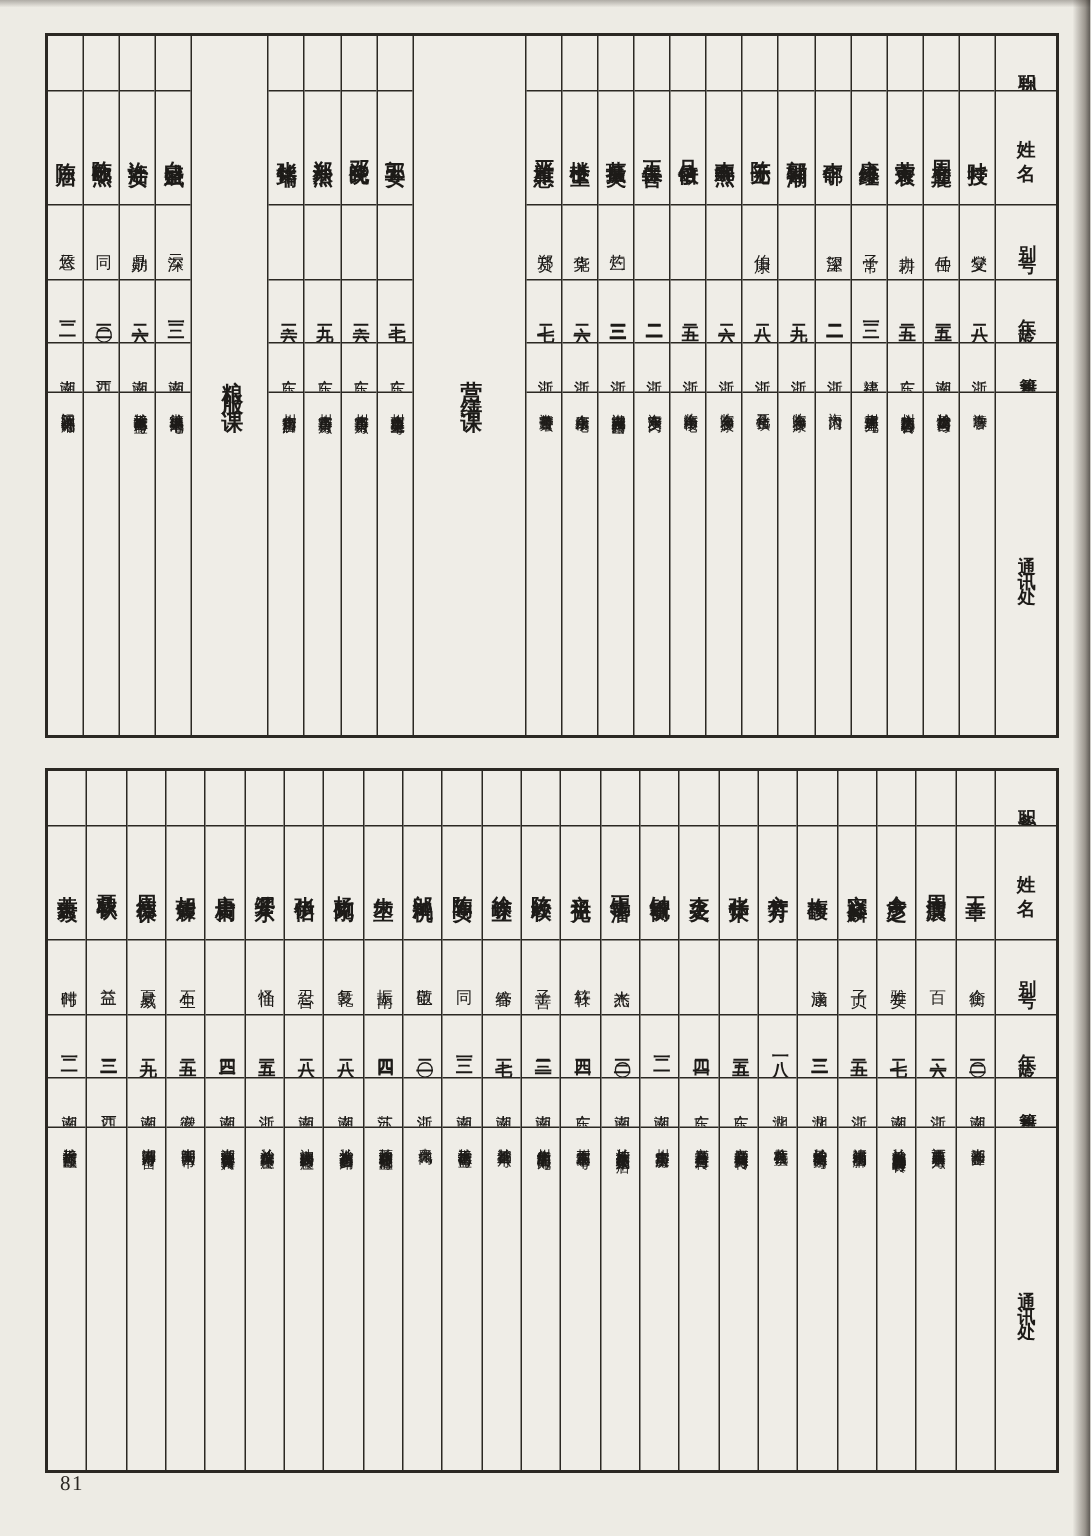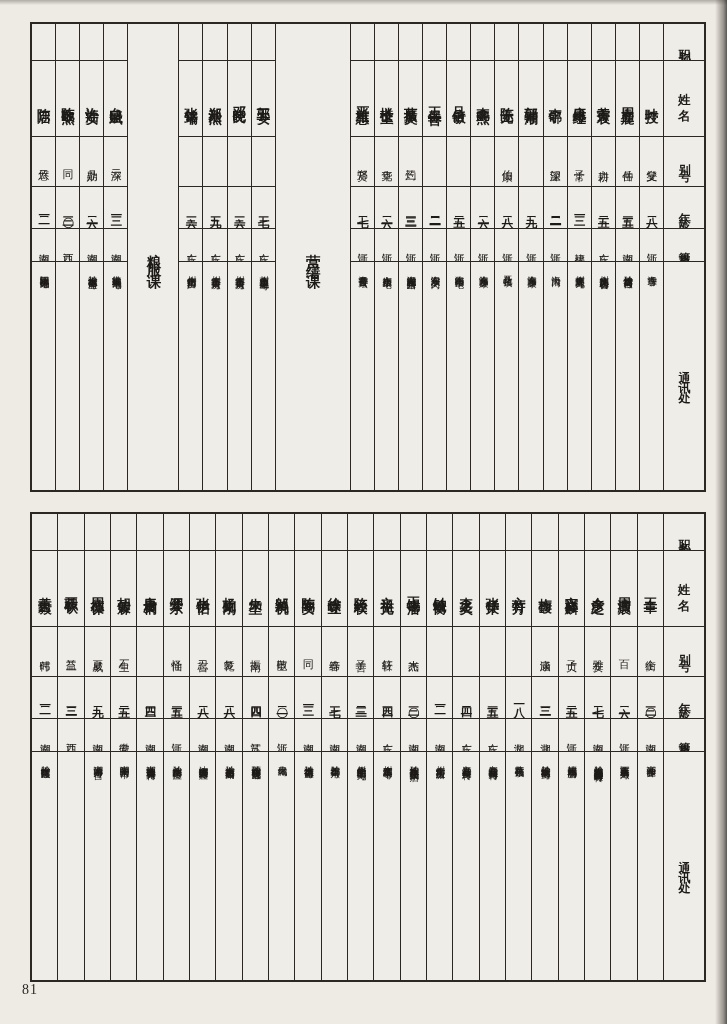--- a/index.html
+++ b/index.html
@@ -70,21 +70,21 @@
   }
   .headercol .vtext{font-weight:700;}
   .headercol .role .vtext{font-size:12px;letter-spacing:2px;}
   .headercol .name .vtext{font-size:12.5px;letter-spacing:16px;}
   .headercol .alias .vtext{font-size:12px;letter-spacing:8px;}
   .headercol .age .vtext{font-size:12px;letter-spacing:6px;}
   .headercol .origin .vtext{font-size:11.5px;letter-spacing:2px;}
   .headercol .address{align-items:center;padding-top:0;}
   .headercol .address .vtext{font-size:12px;letter-spacing:10px;}
   .page-number{
-    position:absolute;left:22px;top:982px;
+    position:absolute;left:40px;top:982px;
     font-size:14px;letter-spacing:1px;color:#2b2823;
   }
 </style>
 </head>
 <body>
 
 <div class="page">
   <div class="scan-edge-top"></div>
   <div class="scan-edge-right"></div>
 

